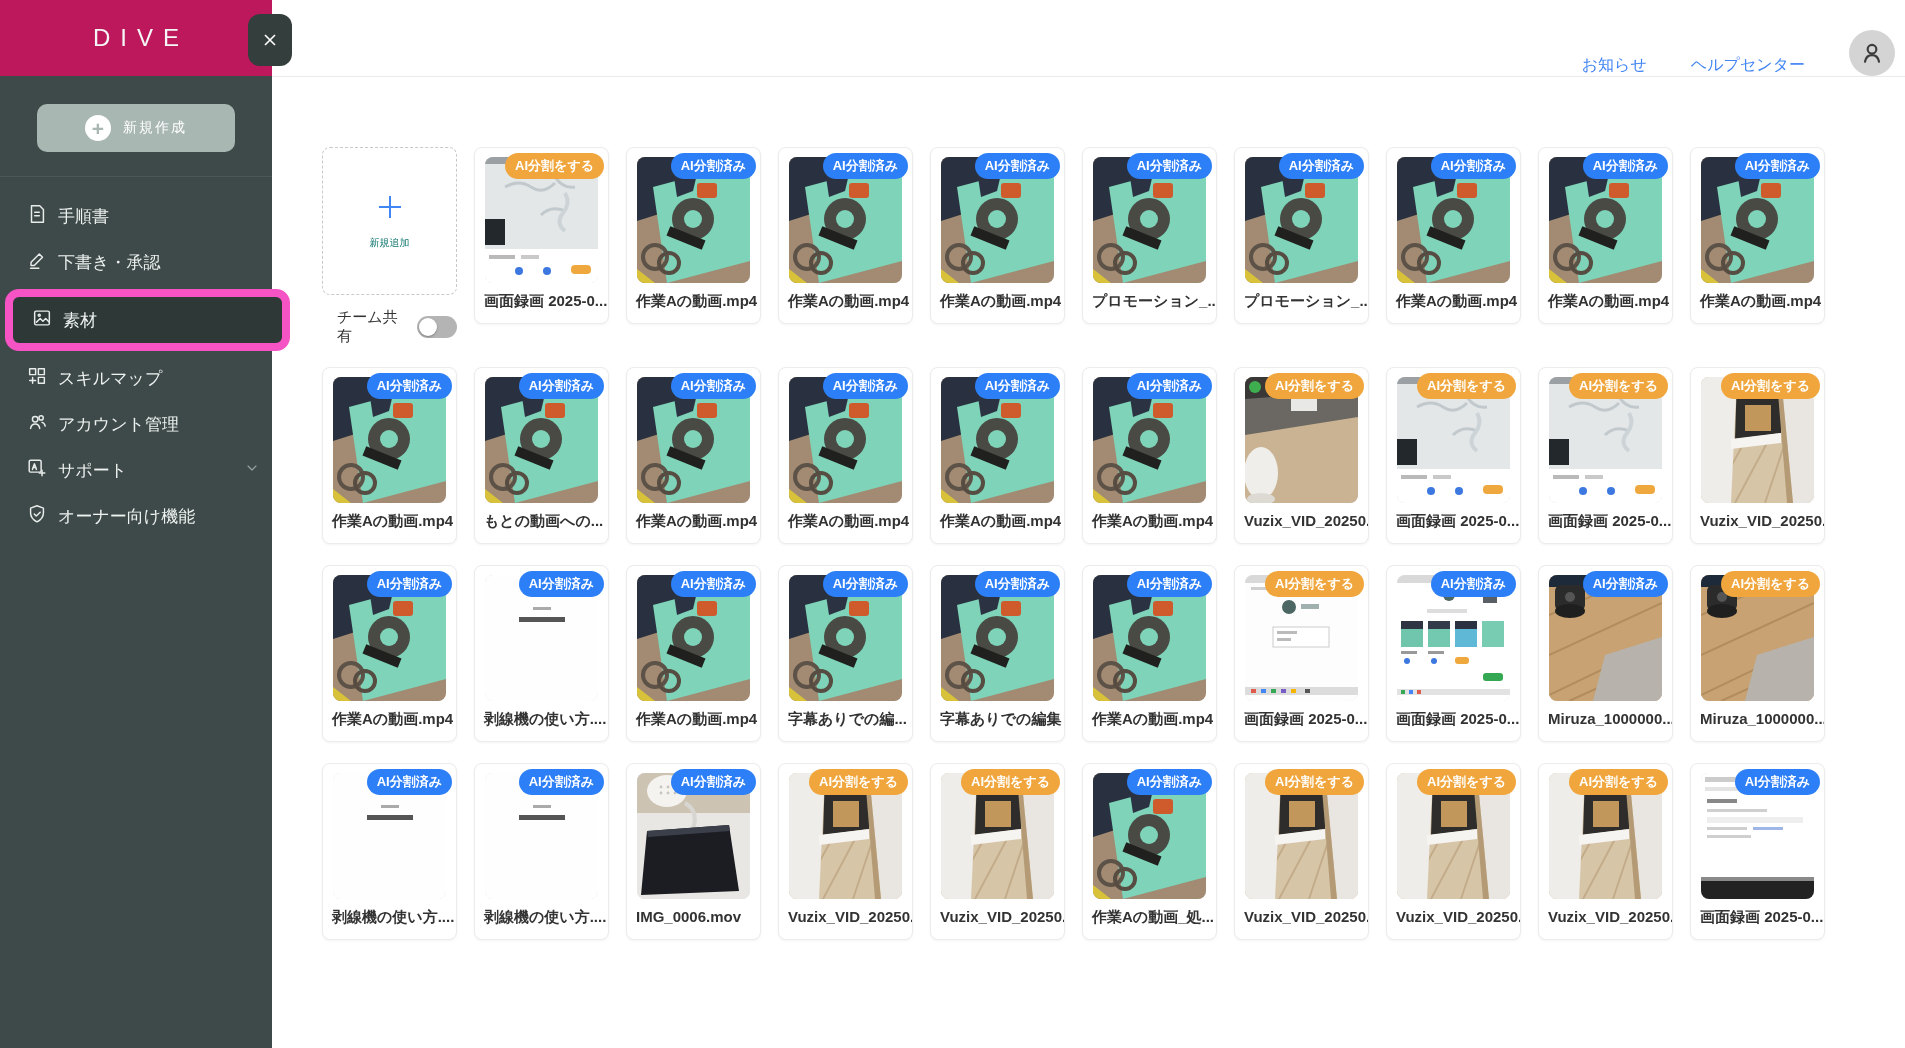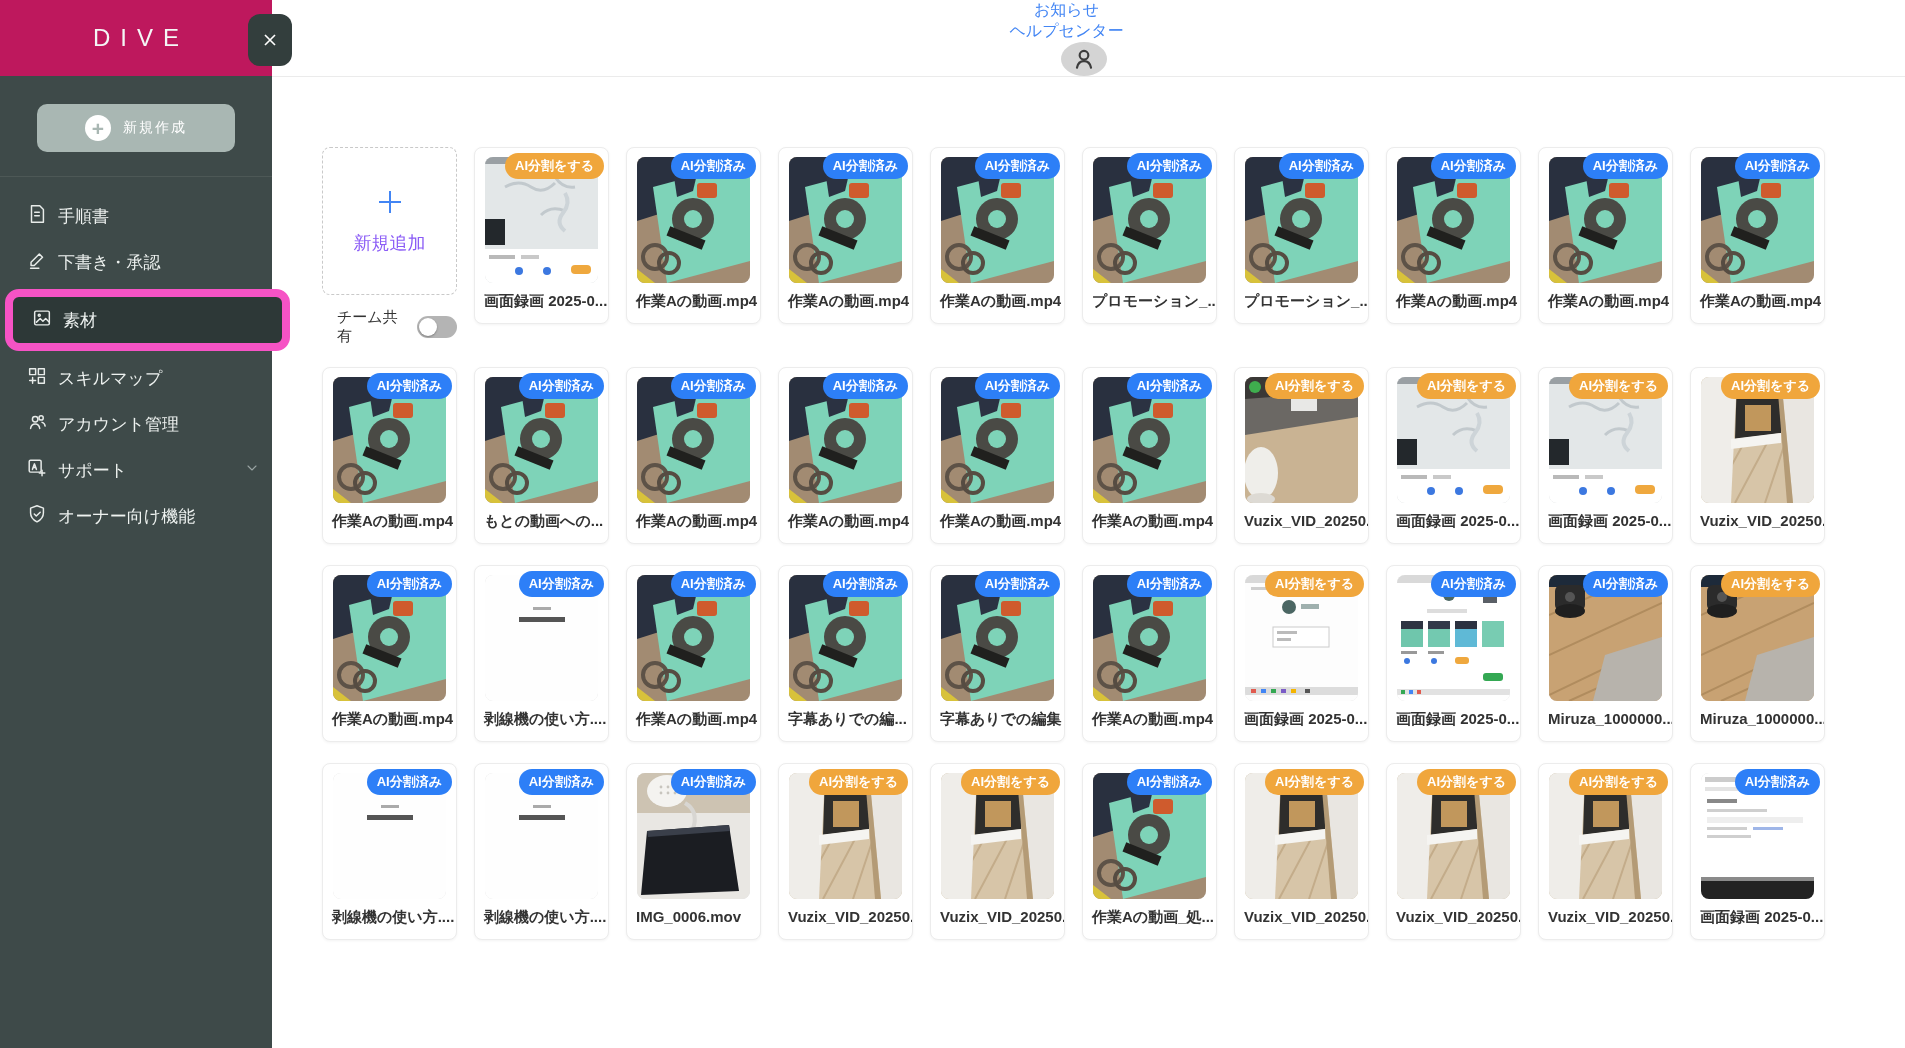--- a/index.html
+++ b/index.html
@@ -36,21 +36,21 @@
   .menu-item svg{width:22px;height:22px;stroke:#e8ecea;stroke-width:1.6;fill:none;stroke-linecap:round;stroke-linejoin:round;flex:0 0 auto;}
   .menu-item .chevron{position:absolute;right:12px;}
   .menu-item .chevron svg{width:16px;height:16px;stroke:#9aa5a3;}
   .menu-item.active{
     margin:4px 0 4px 5px;width:251px;padding-left:18px;height:46px;
     background:#2d3837;border:8px solid #f653c5;border-radius:14px;
   }
   
   .main{position:absolute;left:272px;top:0;right:0;bottom:0;background:#fff;}
   .main-header{
-    height:76px;border-bottom:1px solid #ebebeb;display:flex;align-items:center;justify-content:flex-end;flex-direction:column;
+    height:76px;border-bottom:1px solid #ebebeb;display:flex;align-items:flex-end;justify-content:flex-end;
   }
   .header-link{color:#4285f4;font-size:16px;text-decoration:none;cursor:pointer;margin-right:44px;}
   .avatar{
     width:46px;height:46px;border-radius:50%;background:#d4d4d4;margin-right:10px;cursor:pointer;
     display:flex;align-items:center;justify-content:center;
   }
   .avatar svg{width:26px;height:26px;stroke:#3c3c3c;stroke-width:2;fill:none;stroke-linecap:round;}
   
   .tabbar{
     margin:56px 0 0 25px;width:496px;display:flex;gap:36px;align-items:flex-end;
@@ -84,21 +84,21 @@
     margin-top:9px;padding:0 9px;font-size:15px;font-weight:700;color:#333;
     white-space:nowrap;overflow:hidden;
   }
   
   .add-cell{width:135px;}
   .add-card{
     width:135px;height:148px;border:1px dashed #c9c9c9;border-radius:8px;background:#fff;
     display:flex;flex-direction:column;align-items:center;justify-content:center;gap:14px;cursor:pointer;box-sizing:border-box;
   }
   .add-card .plus{stroke:#4285f4;stroke-width:2;}
-  .add-label{font-size:18px;color:#8b5cf6;}
+  .add-label{font-size:10px;color:#0f766e;}
   .team-share{margin-top:13px;display:flex;align-items:center;gap:10px;padding-left:15px;}
   .team-share-label{font-size:15px;color:#333;}
   .switch{
     width:40px;height:22px;border-radius:11px;background:#b4b4b4;position:relative;cursor:pointer;flex:0 0 auto;
   }
   .switch .knob{
     position:absolute;left:2px;top:2px;width:18px;height:18px;border-radius:50%;background:#fff;
     box-shadow:0 1px 2px rgba(0,0,0,.3);
   }
 </style>

